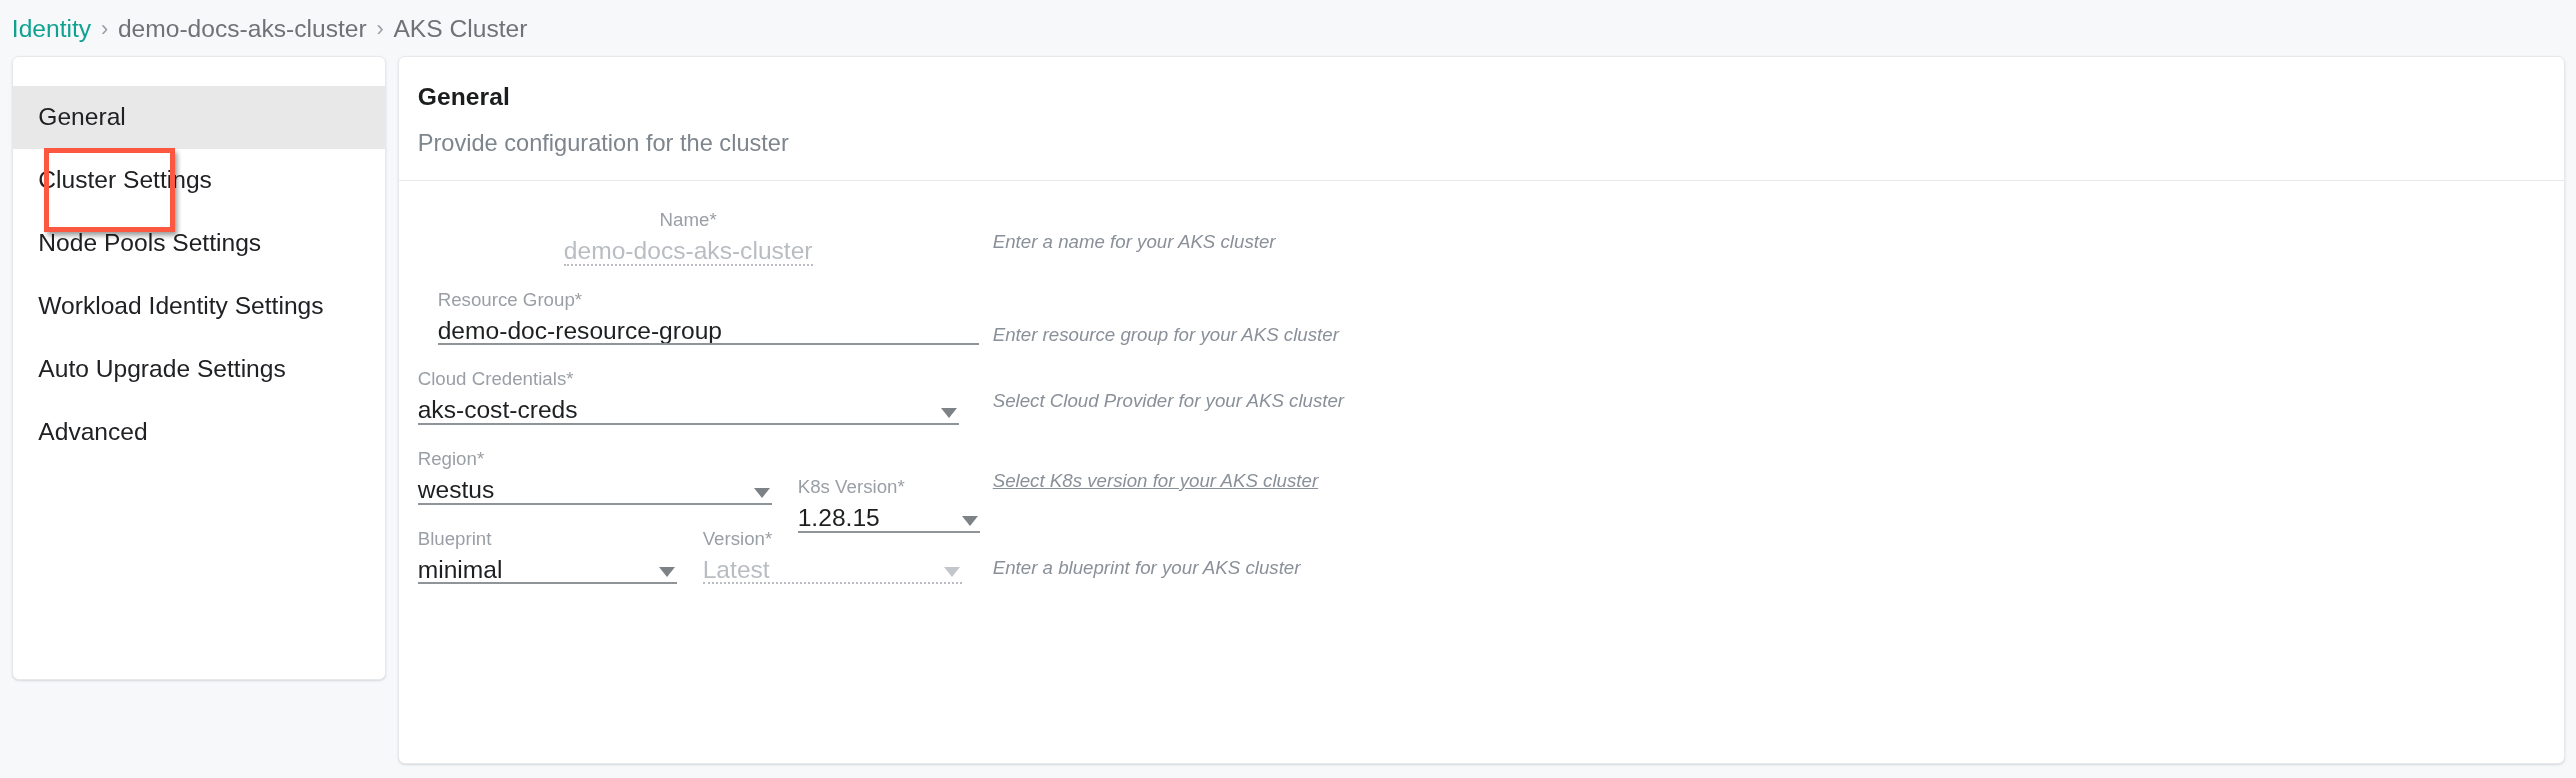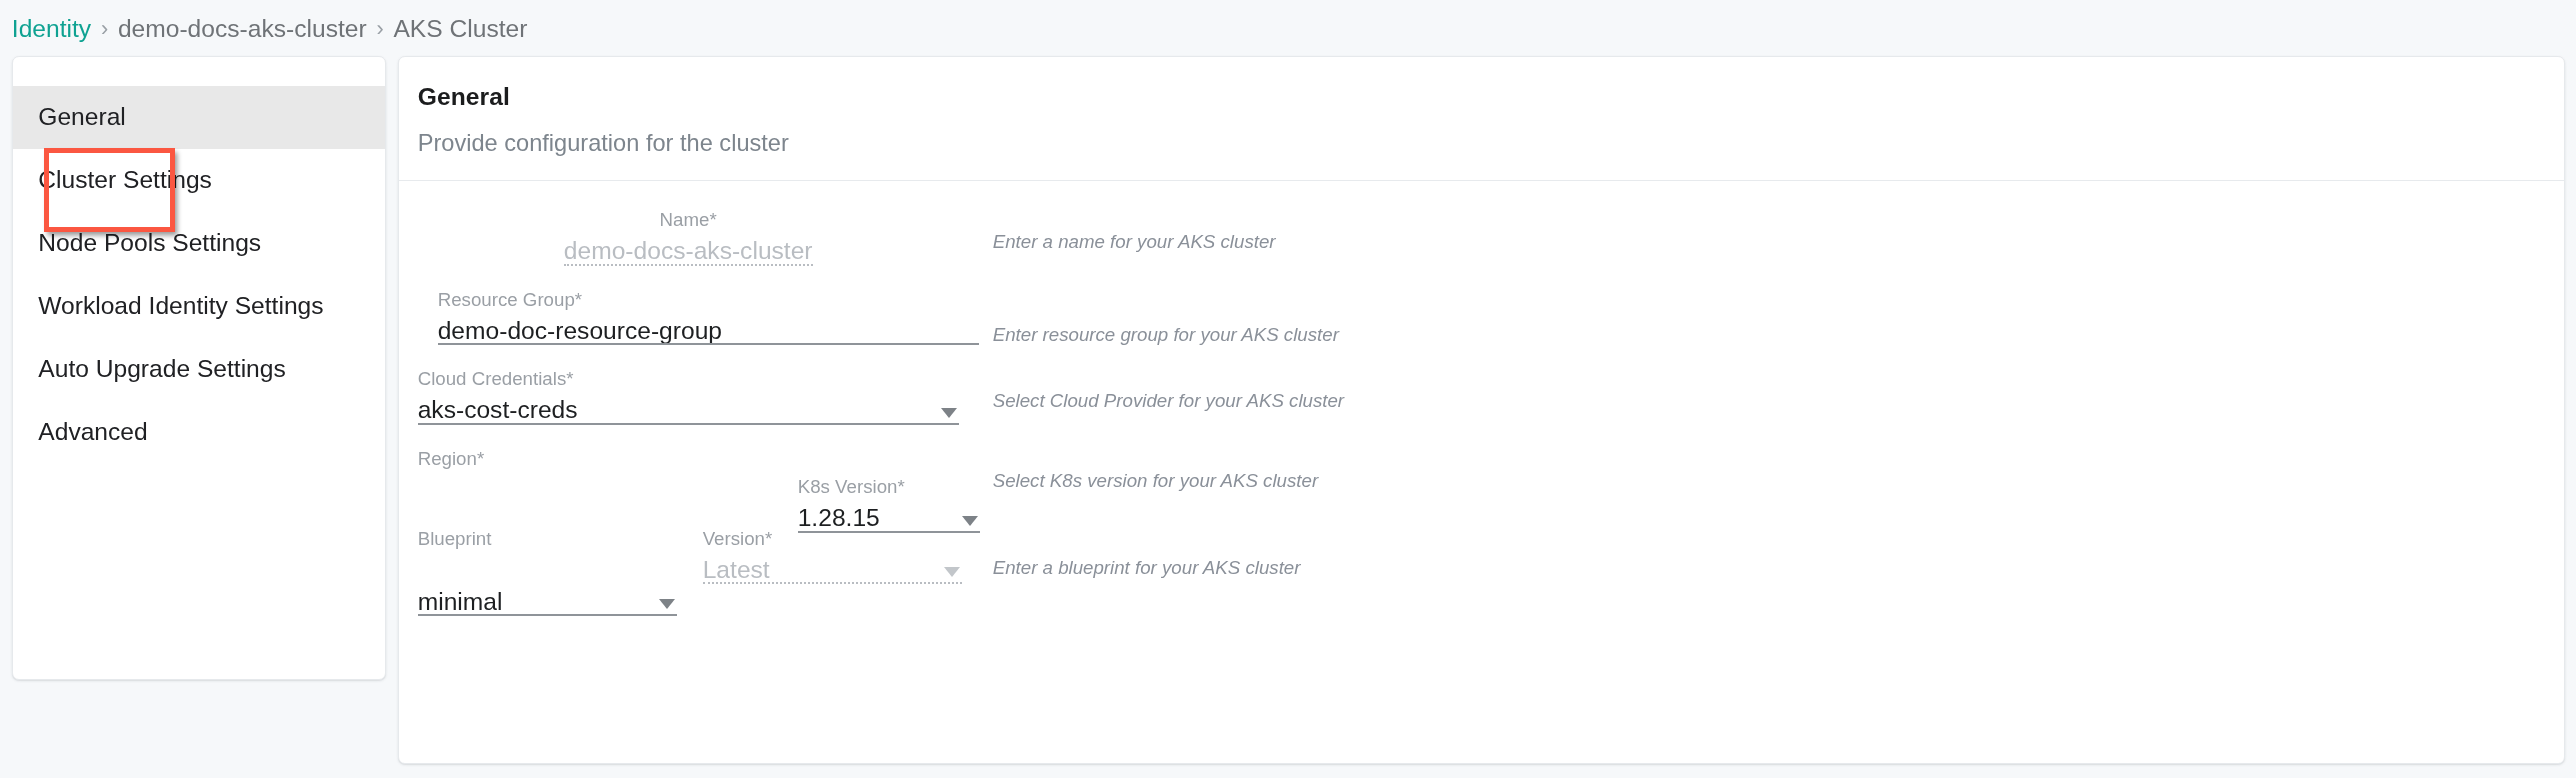--- a/index.html
+++ b/index.html
@@ -192,36 +192,41 @@
           </div>
         </div>
         <div class="helper" style="top:21.6px;">Select Cloud Provider for your AKS cluster</div>
       </div>
 
       <div class="field-row">
         <div class="field" style="left:0; width:354px;">
           <div class="field-label">
             <span>Region</span><span class="req">*</span>
           </div>
+          <div class="field-body">
+            <span class="field-value">westus</span>
+            <span class="caret"></span>
+            <span class="field-underline"></span>
+          </div>
         </div>
         <div class="field" style="left:380px; width:182px;margin-top:28px;">
           <div class="field-label">
             <span>K8s Version</span><span class="req">*</span>
           </div>
           <div class="field-body">
             <span class="field-value">1.28.15</span>
             <span class="caret"></span>
             <span class="field-underline"></span>
           </div>
         </div>
-        <div class="helper" style="top:21.6px;">Select K8s version for your AKS cluster</div>
-      </div>
-
-      <div class="field-row">
-        <div class="field" style="left:0; width:259px;gap:32px;">
+        <div class="helper" style="top:21.6px;text-decoration:underline;">Select K8s version for your AKS cluster</div>
+      </div>
+
+      <div class="field-row">
+        <div class="field" style="left:0; width:259px;">
           <div class="field-label">
             <span>Blueprint</span><span class="req"></span>
           </div>
           <div class="field-body">
             <span class="field-value">minimal</span>
             <span class="caret"></span>
             <span class="field-underline"></span>
           </div>
         </div>
         <div class="field" style="left:285px; width:259px;">

